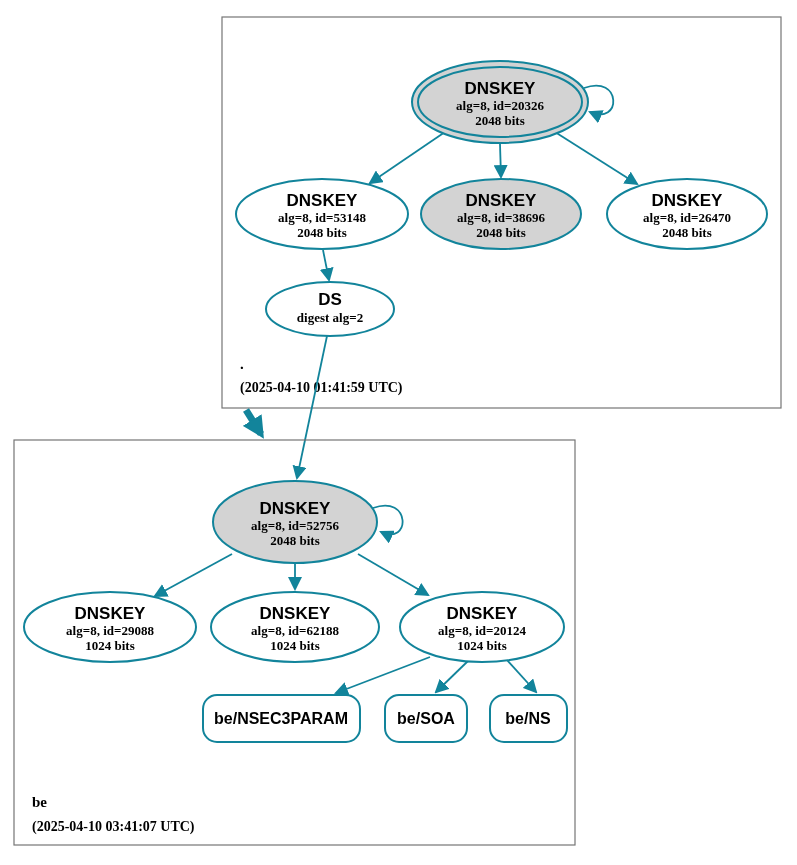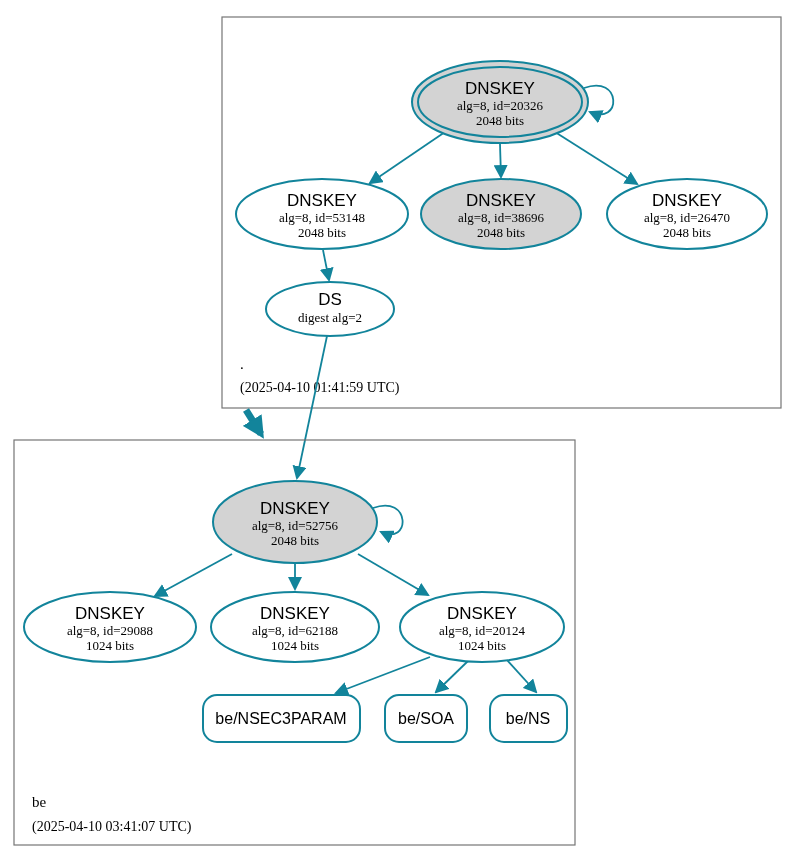--- a/index.html
+++ b/index.html
@@ -1,16 +1,16 @@
 <!DOCTYPE html>
 <html style="--edge: #12849b; --node_gray: #d3d3d3; --node_white: #ffffff; --cluster_border: #757575; --text: #000000;"><head>
 <meta charset="utf-8">
 <style>
   html, body { margin: 0; padding: 0; background: #ffffff; }
-  .canvas { position: relative; width: 797px; height: 865px; background: #ffffff; }
+  .canvas { position: relative; width: 797px; height: 865px; background: #ffffff; font-weight: bold; }
   svg text { font-family: "Liberation Sans", sans-serif; fill: var(--text); }
   .node-title { font-size: 17px; text-anchor: middle; }
   .node-detail { font-family: "Liberation Serif", serif; font-size: 13px; text-anchor: middle; }
   .rrset-label { font-size: 16px; text-anchor: middle; }
   .zone-label { font-family: "Liberation Serif", serif; font-size: 15px; }
   .zone-ts { font-family: "Liberation Serif", serif; font-size: 14px; }
   .cluster { fill: none; stroke: var(--cluster_border); stroke-width: 1.2; }
   .edge { stroke: var(--edge); stroke-width: 1.8; fill: none; }
   .edge-arrow { marker-end: url(#arrowhead); }
   .edge-thick { stroke: var(--edge); stroke-width: 7; fill: none; marker-end: url(#arrowhead-bold); }

